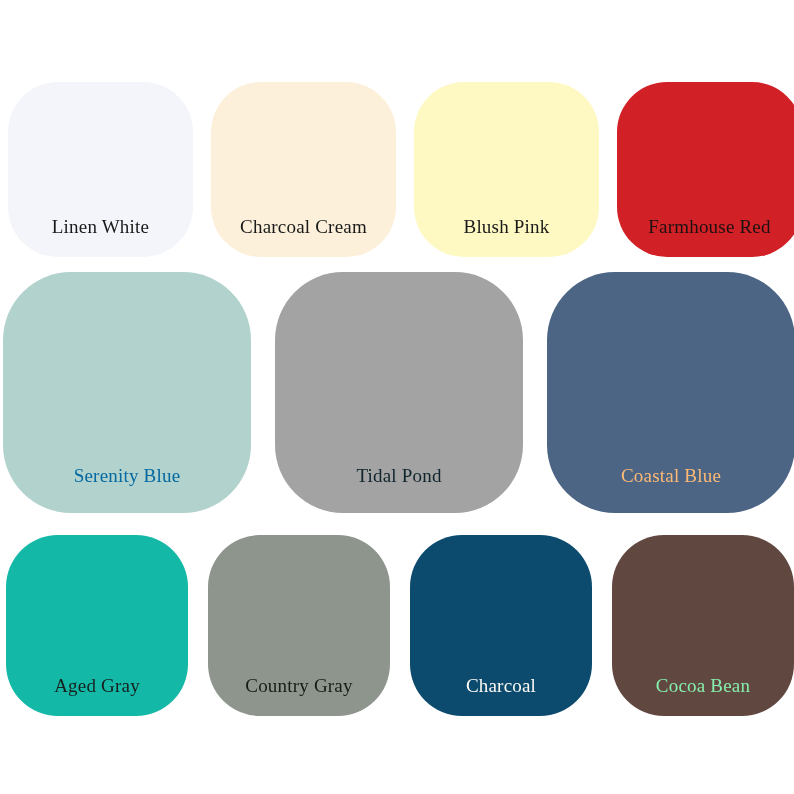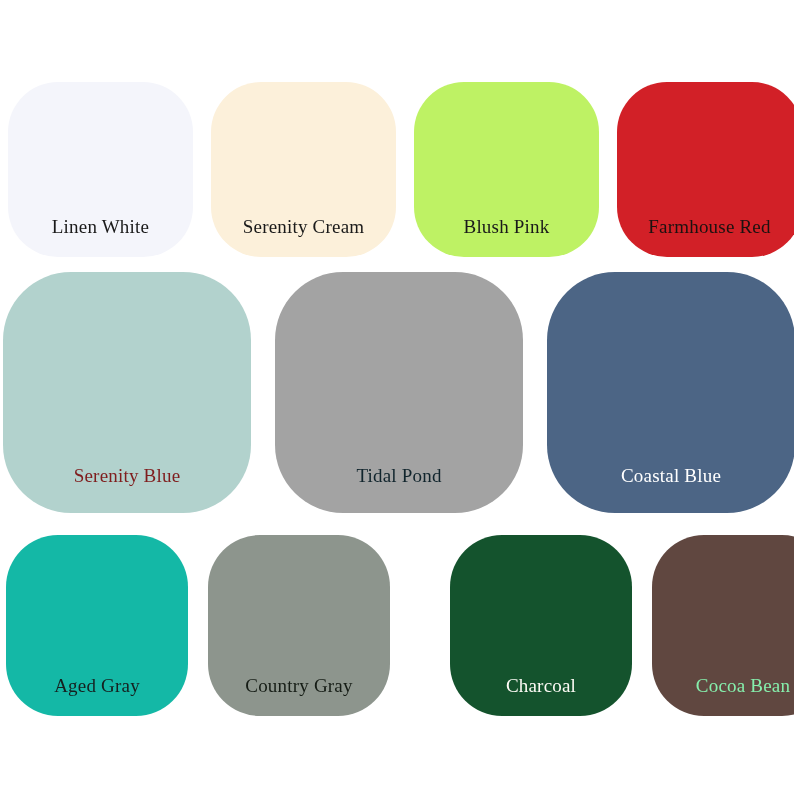--- a/index.html
+++ b/index.html
@@ -78,72 +78,72 @@
   <div class="swatch-row" id="row-1">
     <div class="row-pad-r1"></div>
 
     <div class="swatch" style="background: rgb(244, 245, 251);">
       <span class="swatch-label" style="color: rgb(26, 26, 26);">Linen White</span>
     </div>
 
     <div class="gap-r1"></div>
 
     <div class="swatch" style="background: rgb(252, 240, 218);">
-      <span class="swatch-label" style="color: rgb(26, 26, 26);">Serenity Cream</span>
+      <span class="swatch-label" style="color: rgb(26, 26, 26);">Charcoal Cream</span>
     </div>
 
     <div class="gap-r1"></div>
 
-    <div class="swatch" style="background: #bef264;">
+    <div class="swatch" style="background: #fef9c3;">
       <span class="swatch-label" style="color: rgb(26, 26, 26);">Blush Pink</span>
     </div>
 
     <div class="gap-r1"></div>
 
     <div class="swatch" style="background: rgb(210, 32, 39);">
       <span class="swatch-label" style="color: rgb(28, 18, 16);">Farmhouse Red</span>
     </div>
   </div>
 
   <div class="swatch-row" id="row-2">
     <div class="row-pad-r2"></div>
 
     <div class="swatch" style="background: rgb(178, 210, 205);">
-      <span class="swatch-label" style="color: #7f1d1d; margin-top: 17px;">Serenity Blue</span>
+      <span class="swatch-label" style="color: #0369a1; margin-top: 17px;">Serenity Blue</span>
     </div>
 
     <div class="gap-r2"></div>
 
     <div class="swatch" style="background: #a3a3a3;">
       <span class="swatch-label" style="color: rgb(16, 36, 44);">Tidal Pond</span>
     </div>
 
     <div class="gap-r2"></div>
 
     <div class="swatch" style="background: rgb(76, 101, 133);">
-      <span class="swatch-label" style="color: #ffffff;">Coastal Blue</span>
+      <span class="swatch-label" style="color: #fdba74;">Coastal Blue</span>
     </div>
   </div>
 
   <div class="swatch-row" id="row-3">
     <div class="row-pad-r3"></div>
 
     <div class="swatch" style="background: #14b8a6;">
       <span class="swatch-label" style="color: rgb(22, 32, 31);">Aged Gray</span>
     </div>
 
     <div class="gap-r3"></div>
 
     <div class="swatch" style="background: rgb(141, 149, 141);">
       <span class="swatch-label" style="color: rgb(22, 29, 22);">Country Gray</span>
     </div>
 
     <div class="gap-r3"></div>
 
-    <div class="swatch" style="background: #14532d; margin-left: 40px;">
+    <div class="swatch" style="background: #0c4a6e;">
       <span class="swatch-label" style="color: rgb(253, 251, 245);">Charcoal</span>
     </div>
 
     <div class="gap-r3"></div>
 
     <div class="swatch" style="background: rgb(96, 71, 64);">
       <span class="swatch-label" style="color: #86efac;">Cocoa Bean</span>
     </div>
   </div>
 

